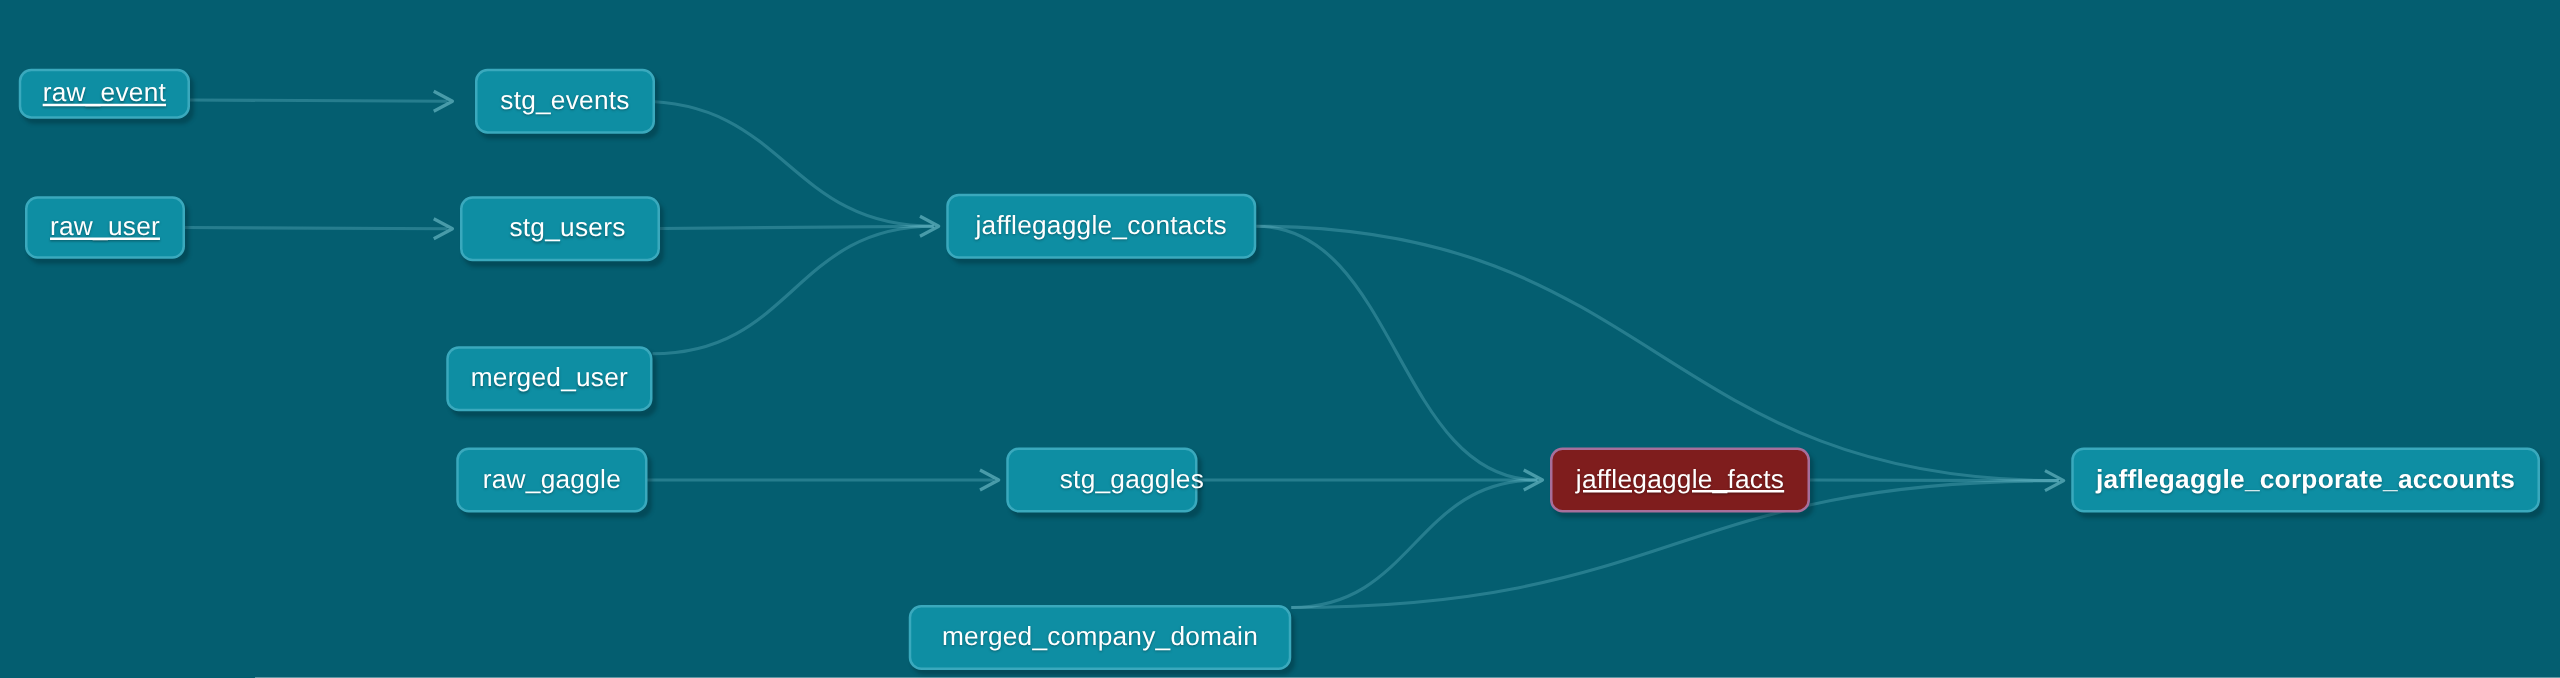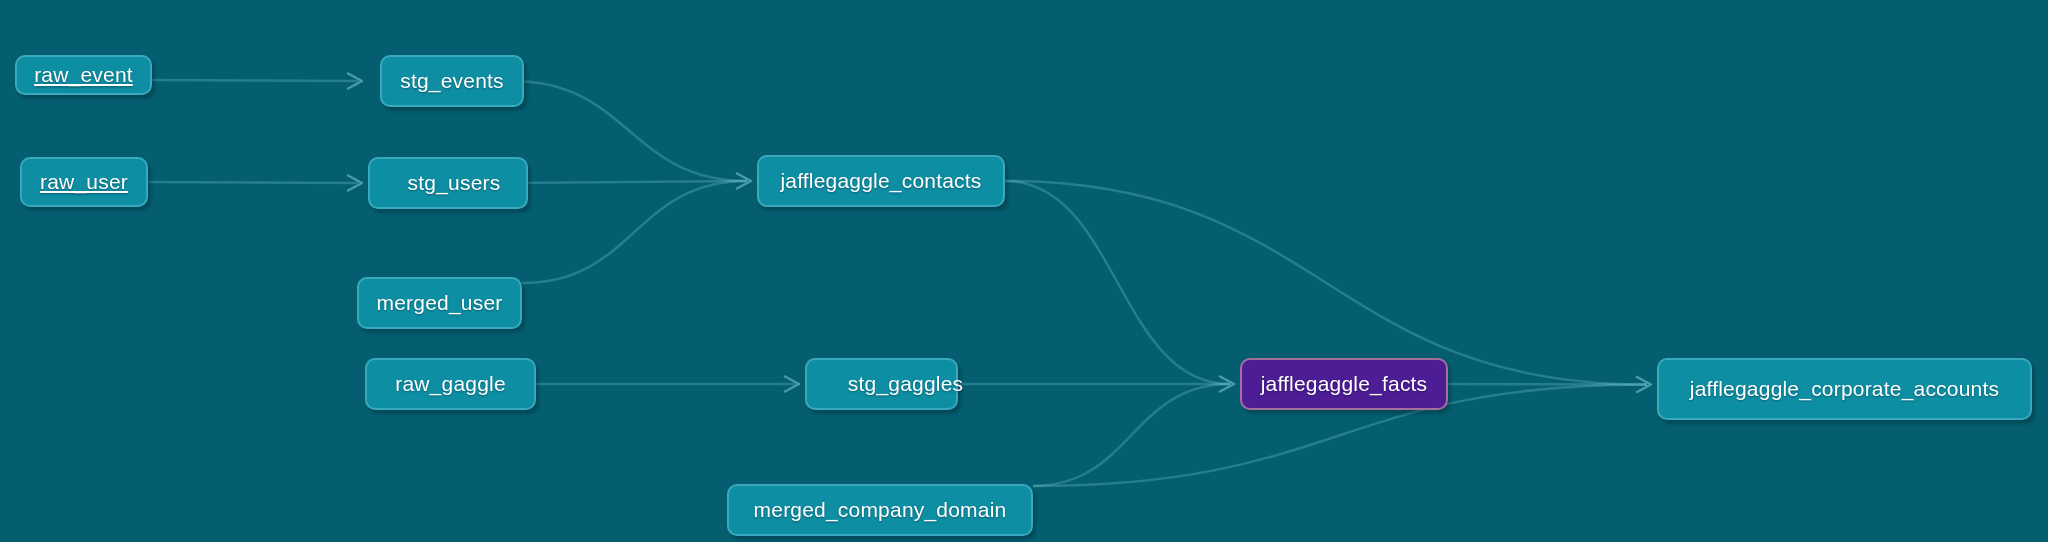--- a/index.html
+++ b/index.html
@@ -33,22 +33,23 @@
     border: 2px solid #3AA9BD;
     background: #0E8EA3;
     color: #FFFFFF;
     font-size: 21px;
     letter-spacing: 0.2px;
     box-shadow: 3px 4px 3px rgba(1, 40, 50, 0.35);
     cursor: pointer;
     white-space: nowrap;
   }
   .dag-node.accent {
-    background: #4c1d95;
+    background: #7f1d1d;
     border-color: #A76F9B;
+    text-decoration: underline;
   }
   .dag-node .node-label {
     text-shadow: 0 1px 2px rgba(0, 0, 0, 0.35);
     pointer-events: none;
   }
 </style>
 </head>
 <body>
 
 <div id="lineage-canvas">
@@ -84,28 +85,28 @@
     </div>
     <div class="dag-node" style="left: 368px; top: 157px; width: 160px; height: 52px; padding-left: 12px;">
       <span class="node-label">stg_users</span>
     </div>
     <div class="dag-node" style="left: 757px; top: 155px; width: 248px; height: 52px;">
       <span class="node-label">jafflegaggle_contacts</span>
     </div>
     <div class="dag-node" style="left: 357px; top: 245px; width: 165px; height: 52px; margin-top: 32px;">
       <span class="node-label">merged_user</span>
     </div>
-    <div class="dag-node" style="left: 365px; top: 358px; width: 171px; height: 52px;">
+    <div class="dag-node" style="left: 365px; top: 358px; width: 153px; height: 52px;">
       <span class="node-label">raw_gaggle</span>
     </div>
     <div class="dag-node" style="left: 805px; top: 358px; width: 153px; height: 52px; padding-left: 48px;">
       <span class="node-label">stg_gaggles</span>
     </div>
     <div class="dag-node accent" style="left: 1240px; top: 358px; width: 208px; height: 52px;">
       <span class="node-label">jafflegaggle_facts</span>
     </div>
-    <div class="dag-node" style="left: 1657px; top: 358px; width: 375px; height: 62px;">
+    <div class="dag-node" style="left: 1657px; top: 358px; width: 375px; height: 52px; font-weight: bold;">
       <span class="node-label">jafflegaggle_corporate_accounts</span>
     </div>
     <div class="dag-node" style="left: 727px; top: 460px; width: 306px; height: 52px; margin-top: 24px;">
       <span class="node-label">merged_company_domain</span>
     </div>
   </div>
 
 </body></html>

